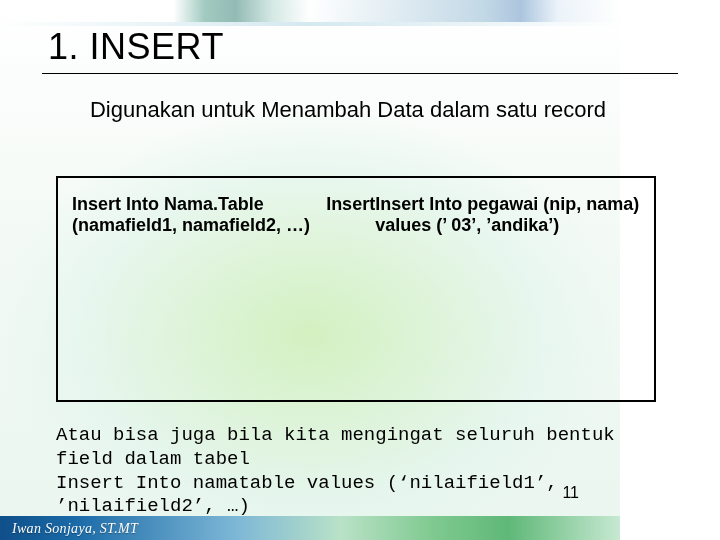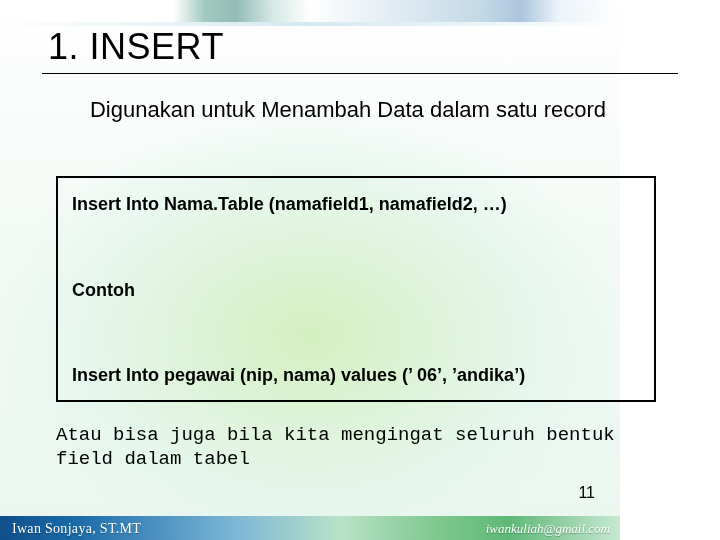--- a/index.html
+++ b/index.html
@@ -66,57 +66,58 @@
   .codebox {
     position: absolute;
     top: 176px;
     left: 56px;
     width: 600px;
     height: 226px;
     border: 2px solid #000;
     background: rgba(255,255,255,0.0);
     padding: 16px 14px 14px 14px;
     display: flex;
-    flex-direction: column;
+    flex-direction: row;
     justify-content: space-between;
   }
   .codebox p {
     font-size: 18px;
     font-weight: 700;
     color: #000;
   }
   .outro {
     position: absolute;
     top: 424px;
     left: 56px;
     width: 610px;
     font-size: 19px;
     color: #000;
     line-height: 1.25;
     font-family: Liberation Mono, monospace;
   }
   .pagenum {
     position: absolute;
-    right: 25px;
+    right: 41px;
     bottom: 38px;
     font-size: 16px;
     color: #000;
   }
   
   .footer-ribbon {
     position: absolute;
     left: 0; right: 0; bottom: 0; height: 24px;
     background: linear-gradient(90deg, #0f4f8a 0%, #1a6aa8 12%, #7db7d6 38%, #b9e2c7 55%, #7fc98f 70%, #5fb878 82%, #c7e9d2 100%);
   }
   .footer-author {
     position: absolute;
     left: 12px; bottom: 3px;
     font-family: "Segoe Script","Comic Sans MS",cursive;
     font-size: 14px;
     color: #fff;
+    font-style: italic;
     text-shadow: 0 1px 1px rgba(0,0,0,0.35);
     letter-spacing: 0.3px;
   }
   .footer-email {
     position: absolute;
     right: 10px; bottom: 3px;
     font-family: "Segoe Script","Comic Sans MS",cursive;
     font-size: 13px;
     color: #fff;
     font-style: italic;
@@ -128,26 +129,26 @@
 
 <div class="slide">
   <div class="topband"></div>
 
   <h1 class="heading">1.  INSERT</h1>
 
   <div class="intro">Digunakan untuk Menambah Data dalam satu record</div>
 
   <div class="codebox">
     <p>Insert Into Nama.Table (namafield1, namafield2, …)</p>
-    <p>Contoh</p>
-    <p>Insert Into pegawai (nip, nama) values (’ 06’, ’andika’)</p>
+    <p>Insert</p>
+    <p>Insert Into pegawai (nip, nama) values (’ 03’, ’andika’)</p>
   </div>
 
   <div class="outro">
     <span>Atau bisa juga bila kita mengingat seluruh bentuk field dalam tabel</span><br>
+    <span>Insert Into namatable values (‘nilaifield1’, ’nilaifield2’, …)</span>
   </div>
 
   <div class="pagenum">11</div>
 
   <div class="footer-ribbon"></div>
   <div class="footer-author">Iwan Sonjaya, ST.MT</div>
-  <div class="footer-email">iwankuliah@gmail.com</div>
 </div>
 
 </body></html>

